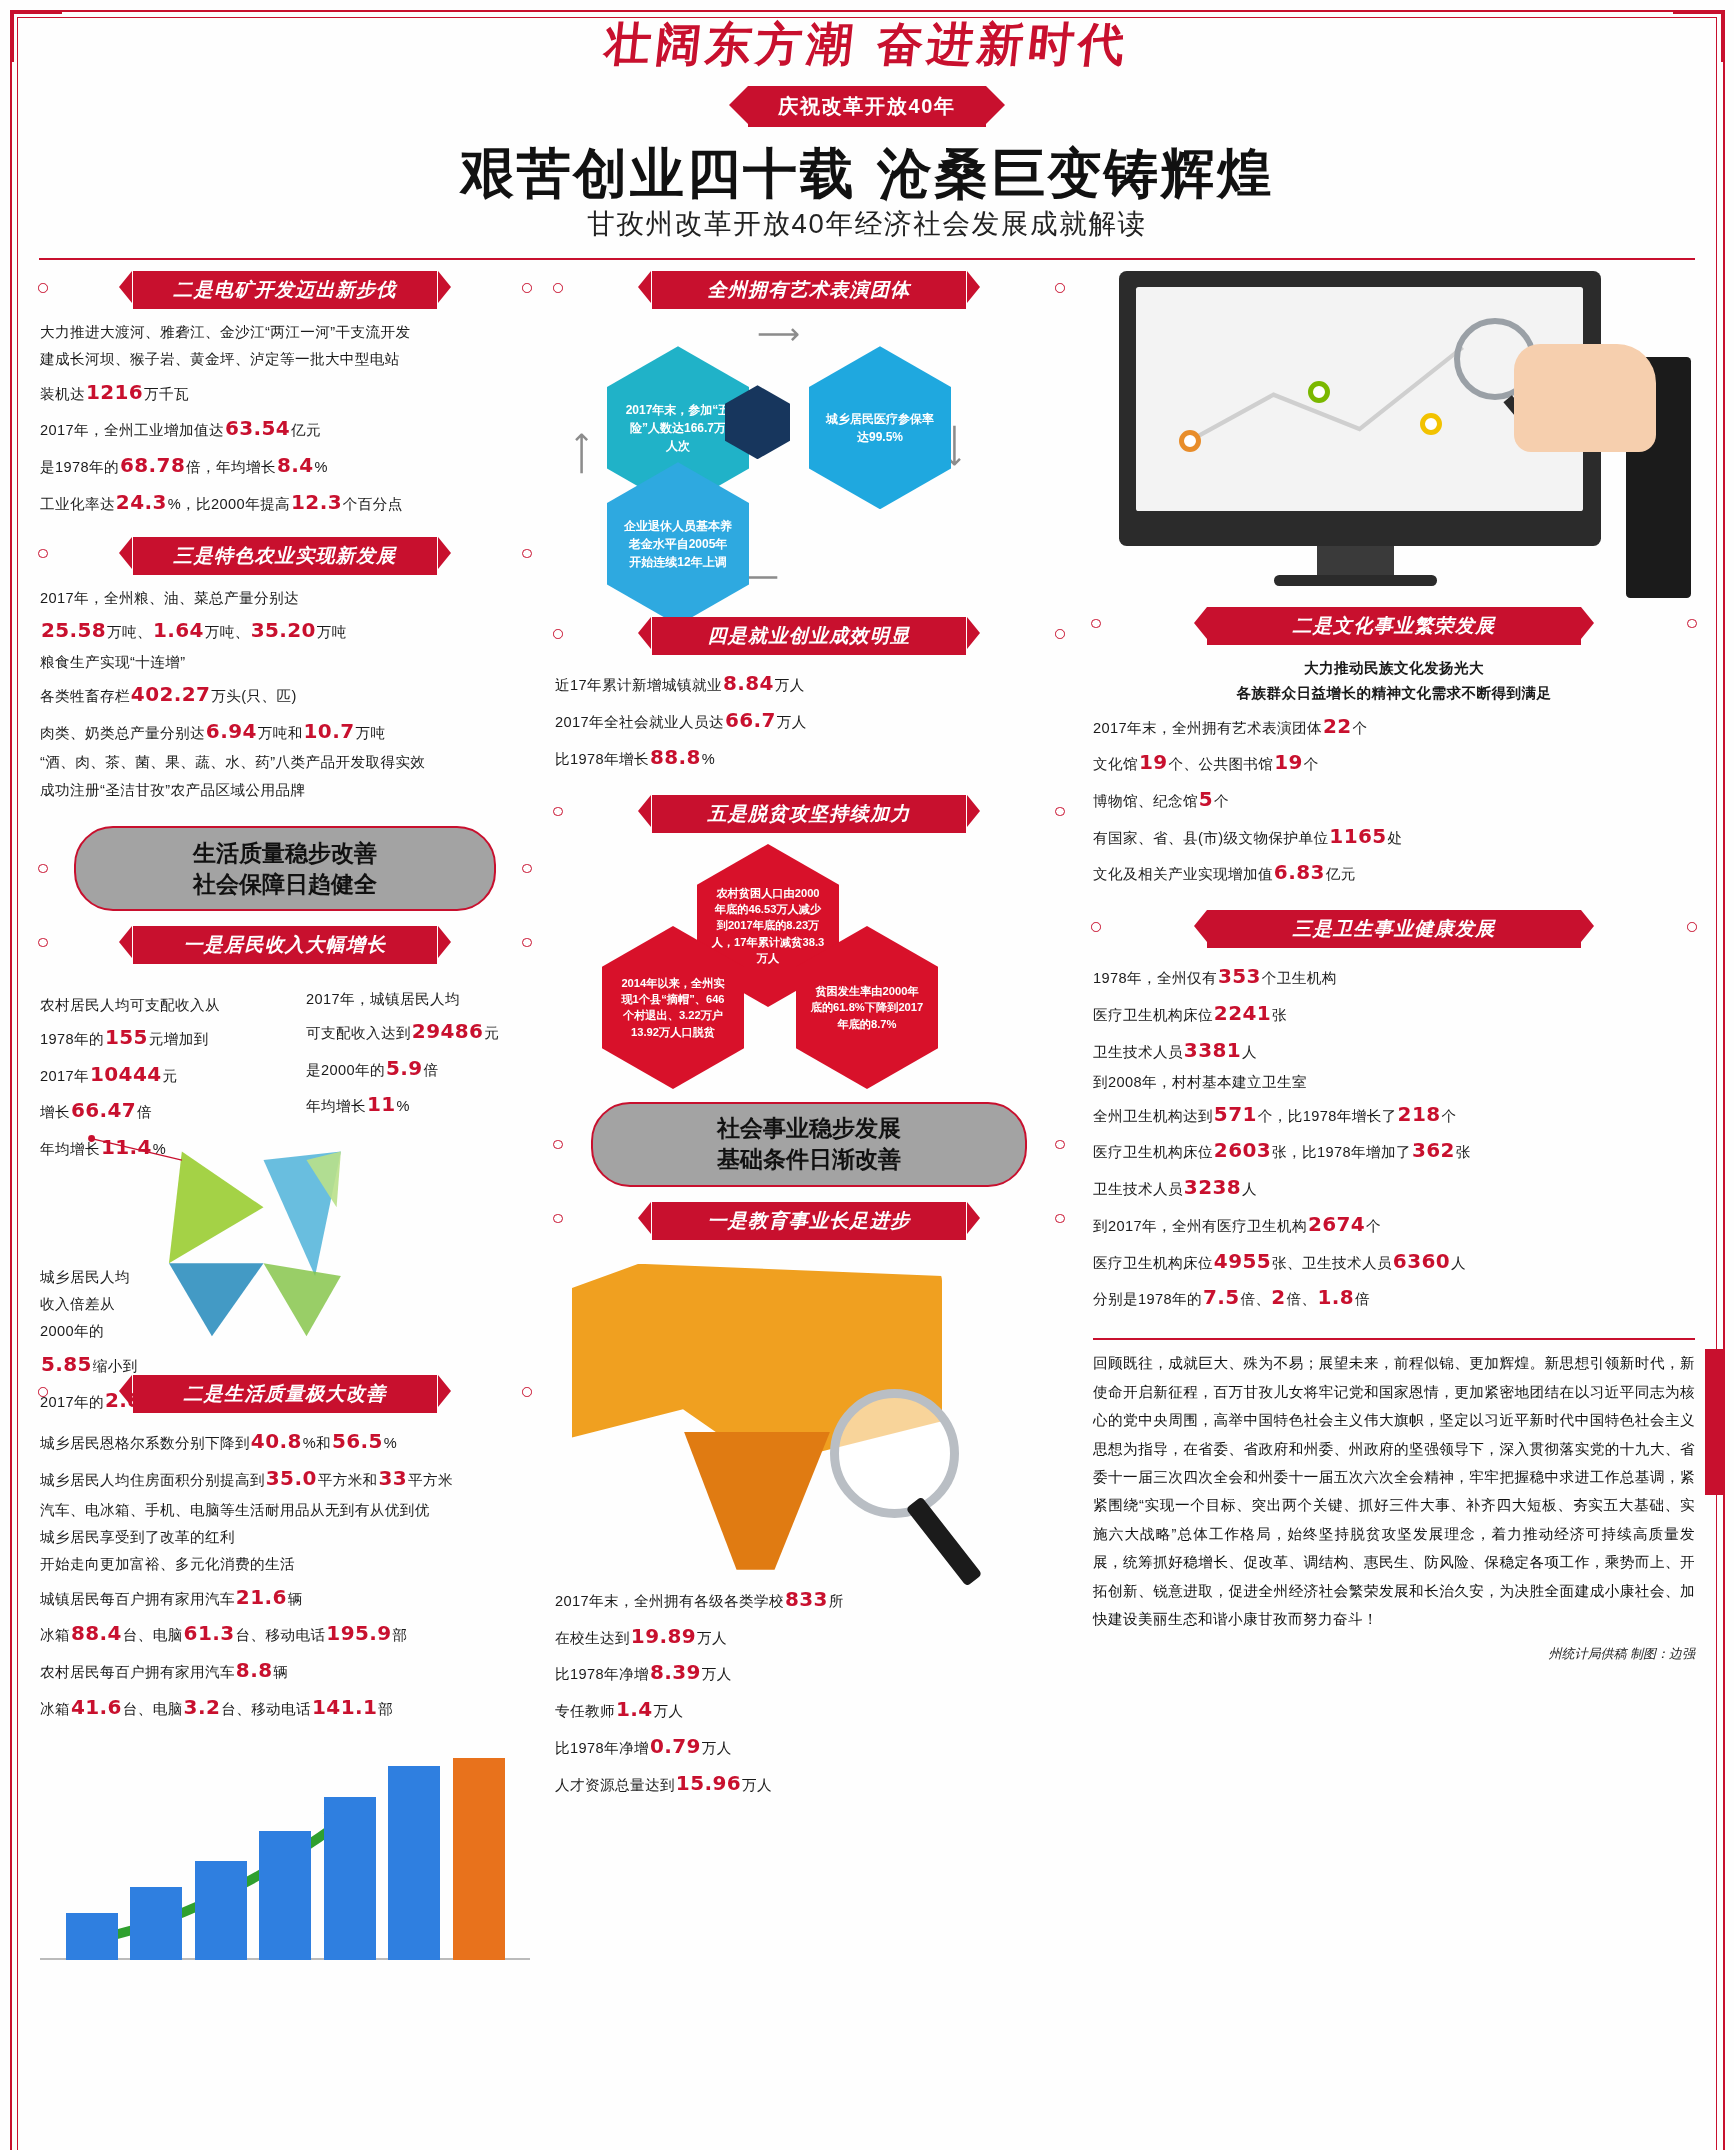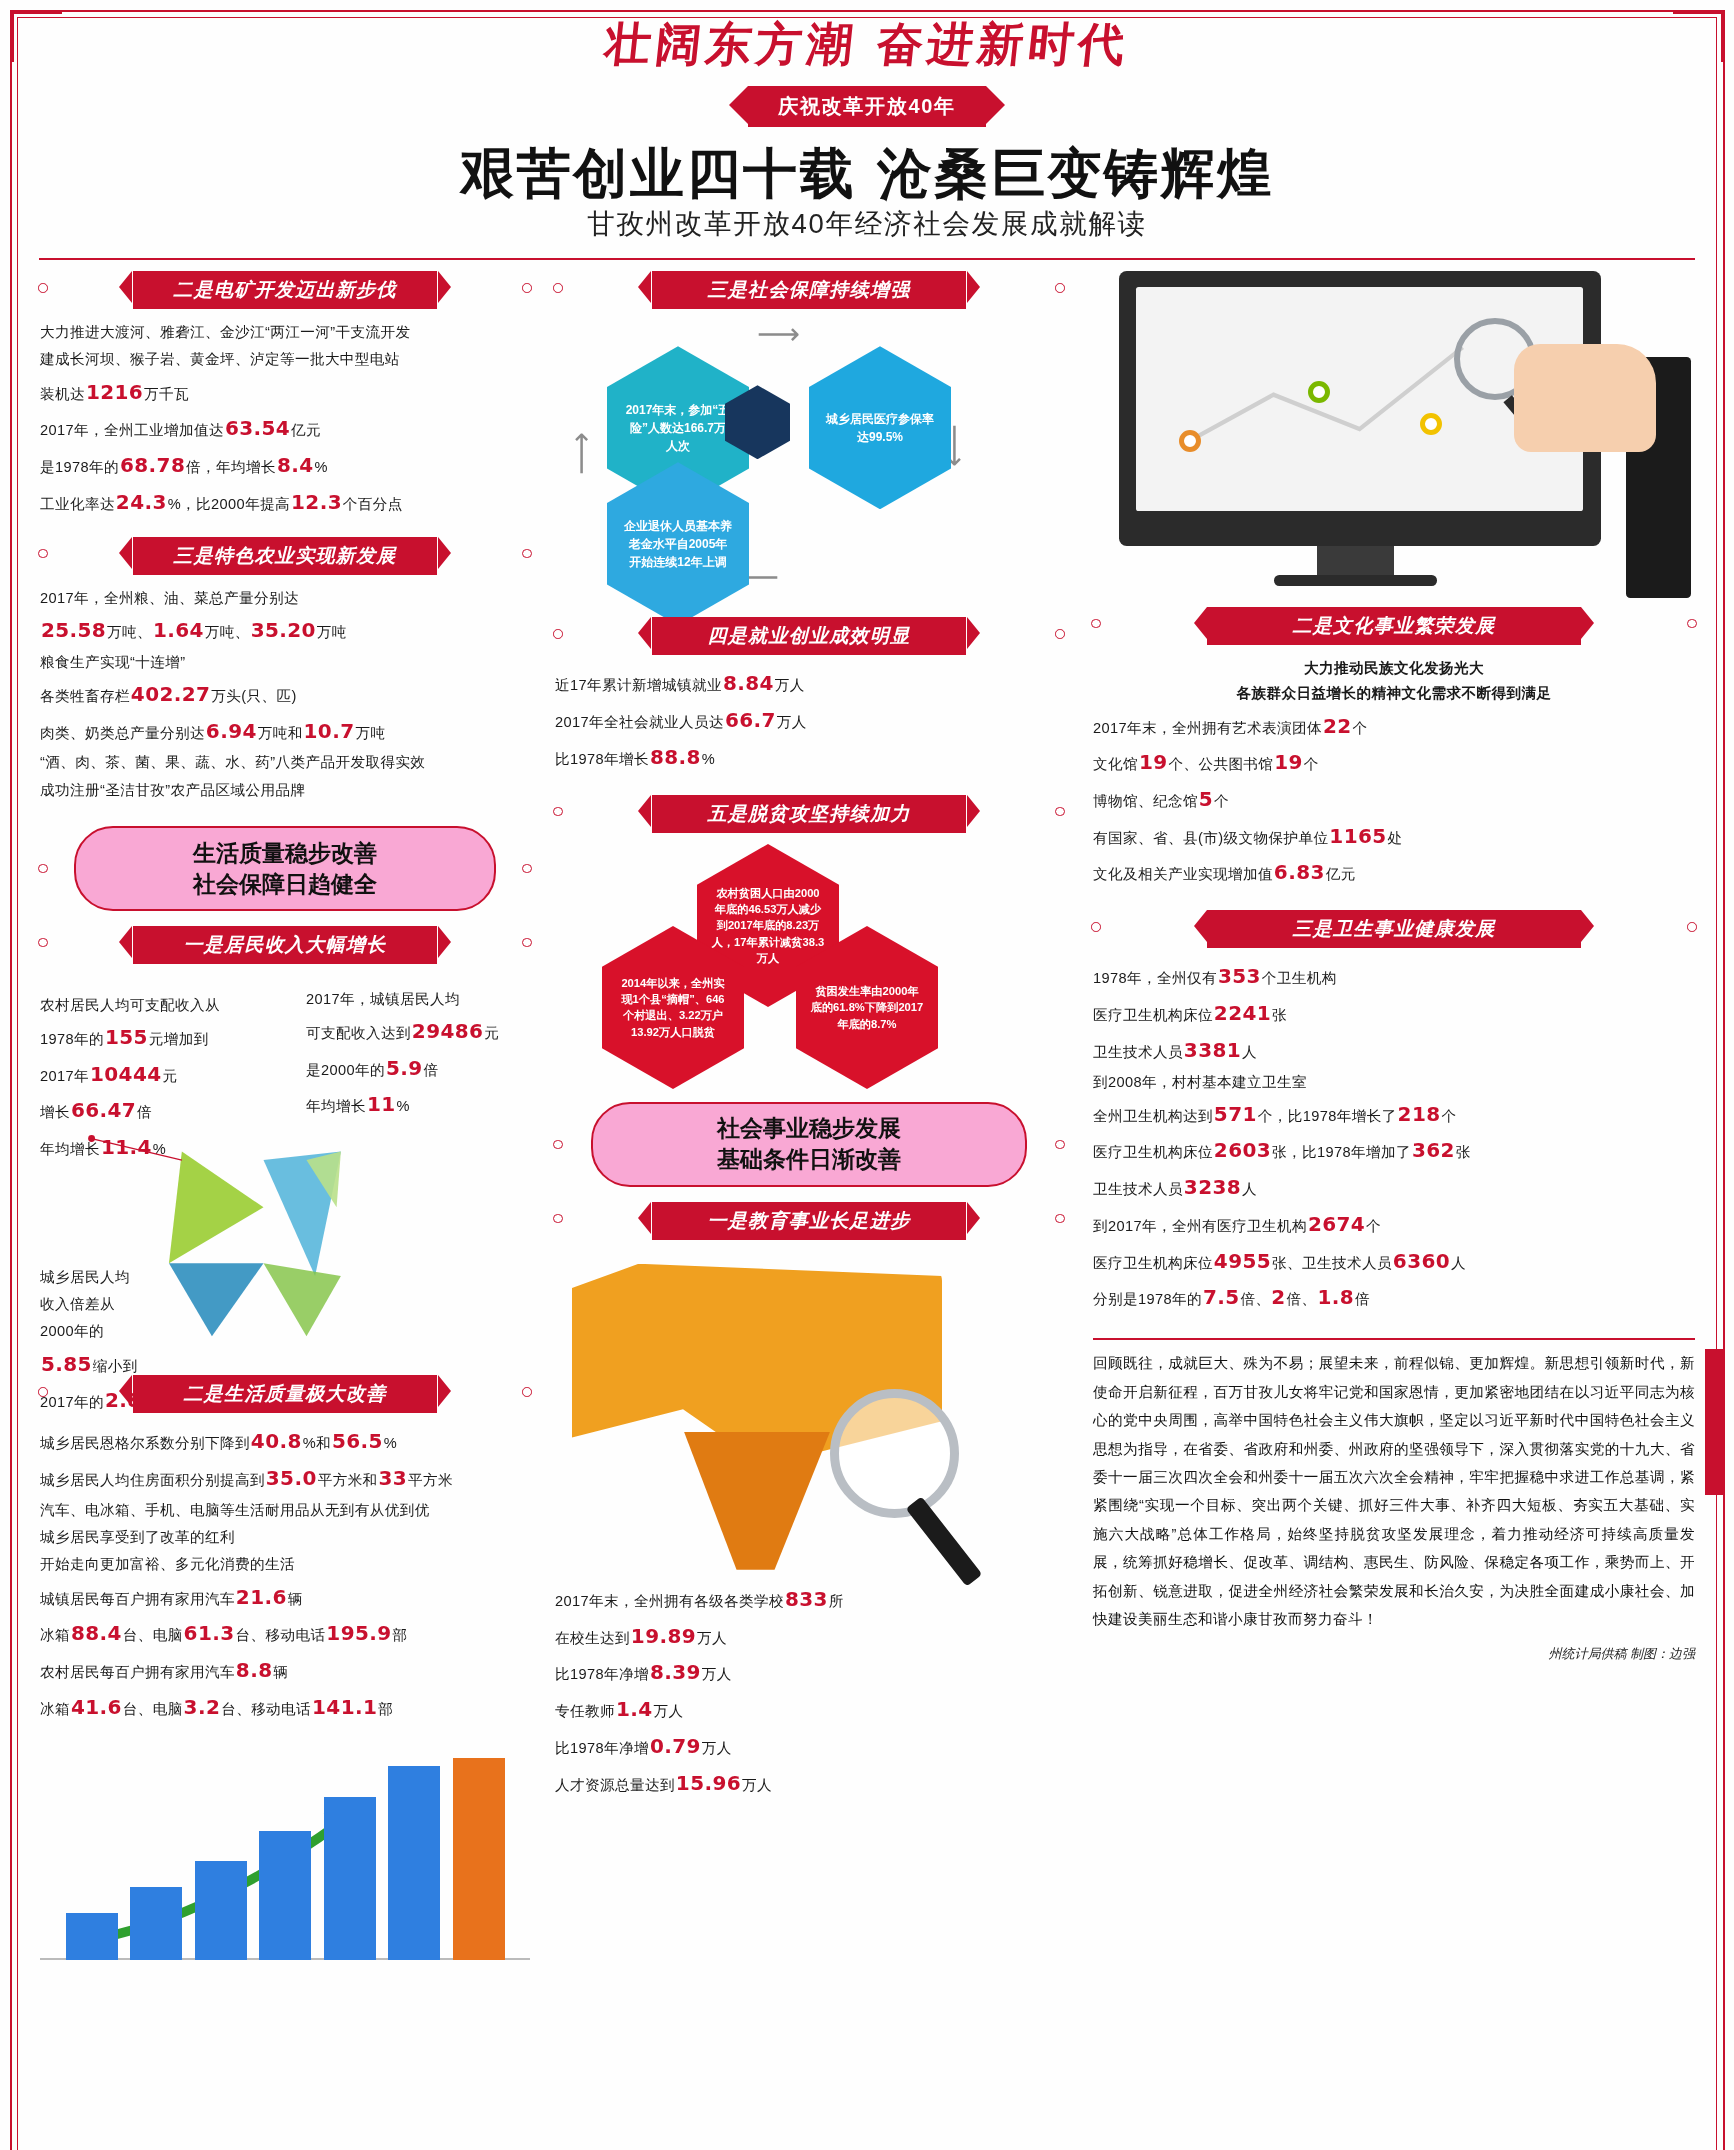--- a/index.html
+++ b/index.html
@@ -119,21 +119,21 @@
   
   .oval {
     border:2.2px solid #c8102e;
     border-radius:39px;
     padding:9.5px 19px;
     text-align:center;
     font-size:23px;
     font-weight:700;
     line-height:1.35;
     color:#111;
-    background:#f9a8d4;
+    background:#a3a3a3;
     margin: 13px auto 14.6px auto;
     width: 86%;
     position:relative;
   }
   .oval-wrap { position:relative; }
   .oval-wrap .rule { position:absolute; left:0; right:0; top:50%; height:1.3px; background:#c8102e; z-index:-1;}
   .oval-wrap .dot-l, .oval-wrap .dot-r{
     position:absolute; top:calc(50% - 4.7px); width:9.5px;height:9.5px;border-radius:50%;
     background:#fff;border:1.7px solid #c8102e;
   }
@@ -385,21 +385,21 @@
       <div class="bar o" style="left:413px; height:202px;"></div>
     </div>
   </div>
 
   <div class="col col-mid">
 
     <div class="sec-wrap">
       <div class="rule"></div>
         <div class="dot-l"></div>
         <div class="dot-r"></div>
-      <div class="sec-title">三是社会保障持续增强</div>
+      <div class="sec-title">全州拥有艺术表演团体</div>
     </div>
 
     <div class="hexbox">
       <div class="arrow-c" style="left:202px; top:-4.3px;">⟶</div>
       <div class="arrow-c" style="left:4.3px; top:116px; transform:rotate(-90deg);">⟶</div>
       <div class="arrow-c" style="left:379px; top:108px; transform:rotate(90deg);">⟶</div>
       <div class="arrow-c" style="left:181px; top:241px; transform:rotate(180deg);">⟶</div>
       <div class="hex hex-a">2017年末，参加“五险”人数达166.7万人次</div>
       <div class="hex hex-b">城乡居民医疗参保率达99.5%</div>
       <div class="hex hex-c">企业退休人员基本养老金水平自2005年开始连续12年上调</div>

